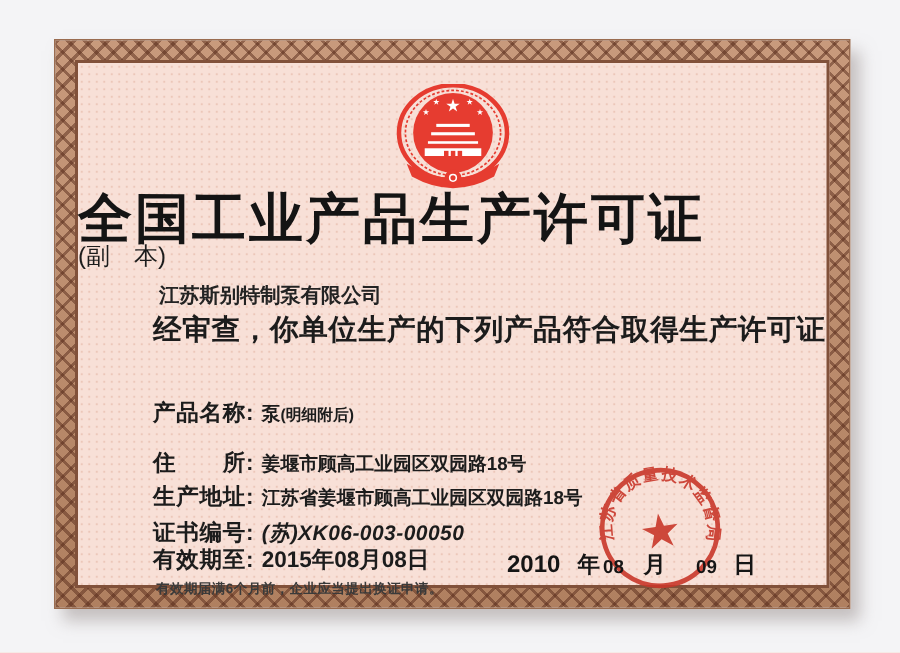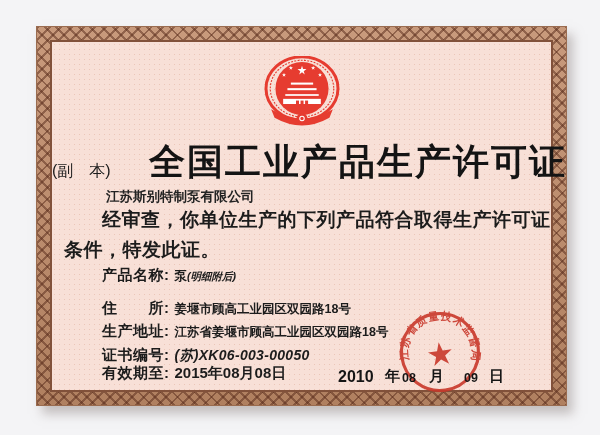--- a/index.html
+++ b/index.html
@@ -24,34 +24,34 @@
   .paper{
     position:relative;width:100%;height:100%;box-sizing:border-box;
     border:2px solid #81513a;
     background:
       radial-gradient(circle, rgba(222,168,148,.45) .7px, transparent 1px) 0 0/5px 5px,
       #f8e0d7;
     color:#1c1c1c;
   }
   .emblem{position:absolute;left:204px;top:14px;width:92px;height:72px;}
   .title{
-    position:absolute;left:0;top:80px;width:100%;margin:16px;
-    text-align:right;font-size:36px;font-weight:bold;letter-spacing:2px;color:#141414;
+    position:absolute;left:0;top:80px;width:100%;margin:0;
+    text-align:left;font-size:36px;font-weight:bold;letter-spacing:2px;color:#141414;
   }
   .subtitle{
     position:absolute;left:0;top:119px;width:100%;
     font-size:16px;color:#1c1c1c;
   }
   .company{position:absolute;left:38px;top:146px;font-size:13.5px;font-weight:bold;color:#232323;margin-left:16px;}
   .body-line1{position:absolute;left:50px;top:165px;font-size:19px;font-weight:bold;letter-spacing:.5px;}
   .body-line2{position:absolute;left:12px;top:195px;font-size:19px;font-weight:bold;letter-spacing:.5px;}
   .frow{position:absolute;left:50px;white-space:nowrap;}
   .frow .lbl{font-size:15px;font-weight:bold;letter-spacing:.5px;}
   .frow .val{font-size:12.5px;font-weight:bold;margin-left:5px;}
-  .frow .sfx{font-size:10.5px;font-weight:bold;font-style:italic;}
+  .frow .sfx{font-size:10.5px;font-weight:bold;}
   .row-product{top:224px;}
   .row-address{top:257px;}
   .row-prodaddr{top:280px;}
   .row-certno{top:304px;}
   .row-valid{top:322px;}
   .row-certno .val{font-size:14px;letter-spacing:.3px;font-style:italic;}
   .row-valid .val{font-size:15px;}
   .note{position:absolute;left:52px;top:344px;font-size:9px;font-weight:bold;color:#3a3a3a;letter-spacing:.3px;}
   .dateline{position:absolute;left:286px;top:325px;width:212px;height:20px;z-index:3;}
   .dateline span{position:absolute;font-weight:bold;color:#151515;}
@@ -95,38 +95,38 @@
           <circle cx="50" cy="73" r="6.5" fill="#e63c30"></circle>
           <circle cx="50" cy="73" r="2.6" fill="none" stroke="#ffffff" stroke-width="1.2"></circle>
         </svg>
       </div>
 
       <h1 class="title">全国工业产品生产许可证</h1>
       <div class="subtitle">(副　本)</div>
 
       <div class="company">江苏斯别特制泵有限公司</div>
       <div class="body-line1">经审查，你单位生产的下列产品符合取得生产许可证</div>
-      <div class="body-line2">条件，特发此证。</div>
 
       <div class="frow row-product">
         <span class="lbl">产品名称:</span><span class="val">泵</span><span class="sfx">(明细附后)</span>
       </div>
       <div class="frow row-address">
         <span class="lbl">住　　所:</span><span class="val">姜堰市顾高工业园区双园路18号</span>
       </div>
       <div class="frow row-prodaddr">
         <span class="lbl">生产地址:</span><span class="val">江苏省姜堰市顾高工业园区双园路18号</span>
       </div>
       <div class="frow row-certno">
         <span class="lbl">证书编号:</span><span class="val">(苏)XK06-003-00050</span>
       </div>
       <div class="frow row-valid">
         <span class="lbl">有效期至:</span><span class="val">2015年08月08日</span>
       </div>
 
+      <div class="note">有效期届满6个月前，企业应当提出换证申请。</div>
 
       <div class="seal">
         <svg viewBox="0 0 120 120" width="84" height="84">
           <circle cx="60" cy="60" r="55" fill="none" stroke="#c9382b" stroke-width="4.5"></circle>
           <path d="M0,-1 L0.225,-0.309 L0.951,-0.309 L0.363,0.118 L0.588,0.809 L0,0.382 L-0.588,0.809 L-0.363,0.118 L-0.951,-0.309 L-0.225,-0.309 Z" transform="translate(60,64) scale(18)" fill="#c9382b"></path>
           <path id="sealArc" d="M 21,84 A 46,46 0 1 1 99,84" fill="none"></path>
           <text font-size="15.5" font-weight="bold" fill="#c9382b" letter-spacing="1.5">
             <textPath href="#sealArc" startOffset="20">江苏省质量技术监督局</textPath>
           </text>
         </svg>

